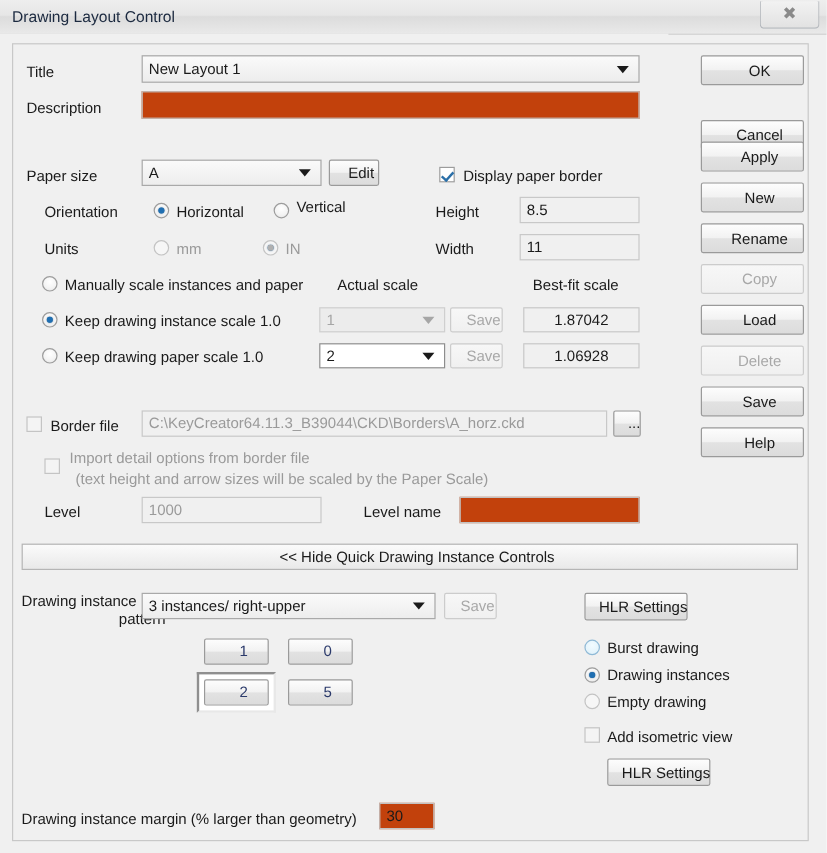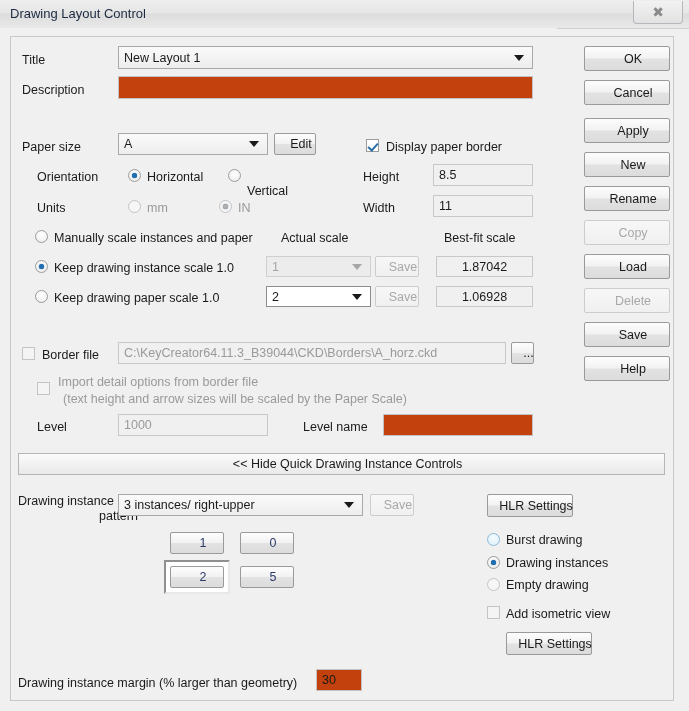--- a/index.html
+++ b/index.html
@@ -255,21 +255,21 @@
     </div>
     <div class="btn" style="left:274px; top:105px; width:42px; height:22px;">Edit</div>
 
     <div class="check checked" style="left:366px; top:111px;"></div>
     <div class="lbl" style="left:386px; top:112px;">Display paper border</div>
 
     <div class="lbl" style="left:37px; top:142px;">Orientation</div>
     <div class="radio checked" style="left:128px; top:141px;"></div>
     <div class="lbl" style="left:147px; top:142px;">Horizontal</div>
     <div class="radio" style="left:228px; top:141px;"></div>
-    <div class="lbl" style="left:247px; top:156px;text-align:center;">Vertical</div>
+    <div class="lbl" style="left:247px; top:138px;text-align:center;">Vertical</div>
 
     <div class="lbl" style="left:37px; top:173px;">Units</div>
     <div class="radio dimmed" style="left:128px; top:172px;"></div>
     <div class="lbl dim" style="left:147px; top:173px;">mm</div>
     <div class="radio dimmed checked" style="left:219px; top:172px;"></div>
     <div class="lbl dim" style="left:238px; top:173px;">IN</div>
 
     <div class="lbl" style="left:363px; top:142px;">Height</div>
     <div class="textbox disabled" style="left:433px; top:136px; width:100px; height:22px; color:#1a1a1a;">8.5</div>
     <div class="lbl" style="left:363px; top:173px;">Width</div>
@@ -342,21 +342,21 @@
 
     <div class="check empty-dim" style="left:487px; top:578px;"></div>
     <div class="lbl" style="left:506px; top:579px;">Add isometric view</div>
 
     <div class="btn" style="left:506px; top:604px; width:86px; height:23px;">HLR Settings</div>
 
     <div class="lbl" style="left:18px; top:648px;">Drawing instance margin (% larger than geometry)</div>
     <div class="textbox" style="left:316px; top:641px; width:46px; height:22px;">30</div>
 
     <div class="btn" style="left:584px; top:18px; width:86px; height:25px;">OK</div>
-    <div class="btn" style="left:584px; top:52px; width:86px; height:25px;">Cancel</div>
+    <div class="btn" style="left:584px; top:72px; width:86px; height:25px;">Cancel</div>
     <div class="btn" style="left:584px; top:90px; width:86px; height:25px;">Apply</div>
     <div class="btn" style="left:584px; top:124px; width:86px; height:25px;">New</div>
     <div class="btn" style="left:584px; top:158px; width:86px; height:25px;">Rename</div>
     <div class="btn" style="left:584px; top:226px; width:86px; height:25px;">Load</div>
     <div class="btn disabled" style="left:584px; top:192px; width:86px; height:25px;">Copy</div>
     <div class="btn disabled" style="left:584px; top:260px; width:86px; height:25px;">Delete</div>
     <div class="btn" style="left:584px; top:294px; width:86px; height:25px;">Save</div>
     <div class="btn" style="left:584px; top:328px; width:86px; height:25px;">Help</div>
   </div>
 </div>

